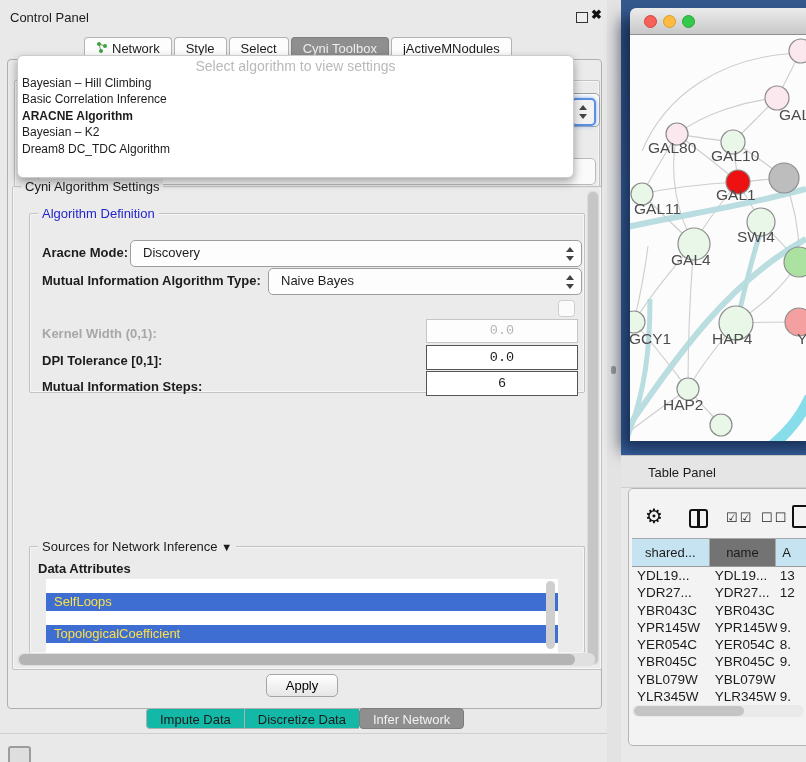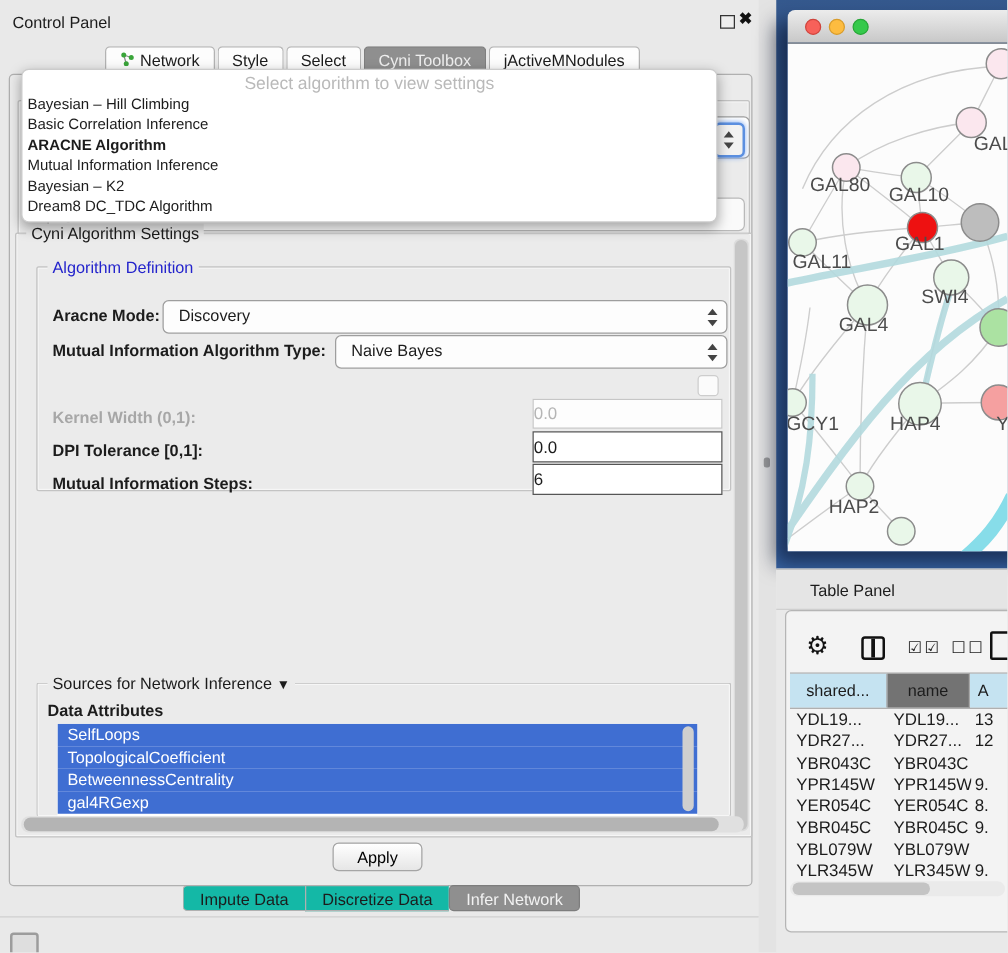--- a/index.html
+++ b/index.html
@@ -23,26 +23,26 @@
   .grp{position:absolute;border:1px solid #c3c3c3;border-radius:2px;box-shadow:inset 0 0 0 1px rgba(255,255,255,.55);}
   .legend{position:absolute;top:-8px;left:8px;background:#ebebeb;padding:0 4px;font-size:13px;white-space:nowrap;}
   .leg-blue{color:#2424cc;}
   .leg-green{color:#2ed12e;}
   
   .combo{position:absolute;background:#fdfdfd;border:1px solid #9e9e9e;border-radius:5px;font-size:13px;}
   .combo .val{position:absolute;left:12px;top:0;line-height:24px;}
   .spin{position:absolute;right:6px;top:50%;margin-top:-8px;width:9px;height:16px;}
   .spin::before{content:"";position:absolute;left:0;top:1px;border-left:4.5px solid transparent;border-right:4.5px solid transparent;border-bottom:5px solid #444;}
   .spin::after{content:"";position:absolute;left:0;bottom:1px;border-left:4.5px solid transparent;border-right:4.5px solid transparent;border-top:5px solid #444;}
-  .field{position:absolute;background:#fff;border:1px solid #555;font-size:13.5px;text-align:left;padding-right:0;box-sizing:border-box;}
+  .field{position:absolute;background:#fff;border:1px solid #555;font-size:13.5px;text-align:center;padding-right:0;box-sizing:border-box;font-family:Liberation Mono, monospace;}
   .field.dis{border-color:#c6c6c6;background:#fdfdfd;color:#b5b5b5;}
   .chk{position:absolute;width:15px;height:15px;background:#fbfbfb;border:1px solid #cdcdcd;border-radius:3.5px;}
   
   .attr-list{position:absolute;background:#fff;overflow:hidden;}
-  .attr-item{height:18px;line-height:18px;background:#3f6ed2;color:#ffffff;font-size:13px;padding-left:8px;}
+  .attr-item{height:18px;line-height:18px;background:#3f6ed2;color:#fde047;font-size:13px;padding-left:8px;margin-top:14px;}
   .sbar-v{position:absolute;border-radius:5px;background:#cfcfcf;}
   .track-h{position:absolute;background:#e0e0e0;border-radius:6px;}
   .thumb-h{position:absolute;background:#b4b4b4;border-radius:6px;}
   
   .apply{position:absolute;left:266px;top:674px;width:72px;height:23px;border:1px solid #a5a5a5;border-radius:5px;
          background:linear-gradient(#ffffff,#e6e6e6);font-size:13px;font-family:"Liberation Sans",sans-serif;}
   .btabs{left:146px;top:708px;height:21px;display:flex;}
   .btab{padding:0 13px;line-height:21px;font-size:13px;background:#14b8a6;border:1px solid #b0b0b0;border-right:none;}
   .btab:first-child{border-radius:4px 0 0 4px;}
   .btab.sel{background:#8f8f8f;color:#f2f2f2;border:1px solid #7d7d7d;border-radius:4px;}
@@ -122,21 +122,20 @@
     </div>
     <div class="combo" style="left:38px;top:158px;width:556px;height:25px;z-index:3;background:#fafafa;border-color:#b9b9b9;">
       <div class="val" style="color:#cacaca;">gal-filtered.sif default node</div>
     </div>
 
     <div class="abs dd">
       <div class="dd-ph">Select algorithm to view settings</div>
       <div class="dd-item">Bayesian – Hill Climbing</div>
       <div class="dd-item">Basic Correlation Inference</div>
       <div class="dd-item b">ARACNE Algorithm</div>
-      <div class="dd-item">Mutual Information Inference</div>
       <div class="dd-item">Bayesian – K2</div>
       <div class="dd-item">Dream8 DC_TDC Algorithm</div>
     </div>
 
     <div class="grp" style="left:12px;top:186px;width:588px;height:482px;z-index:5;">
       <span class="legend">Cyni Algorithm Settings</span>
       <div class="sbar-v" style="right:2px;top:4px;width:12px;height:474px;background:#dcdcdc;">
         <div style="position:absolute;left:1px;top:1px;width:10px;height:472px;background:#c6c6c6;border-radius:5px;"></div>
       </div>
 

